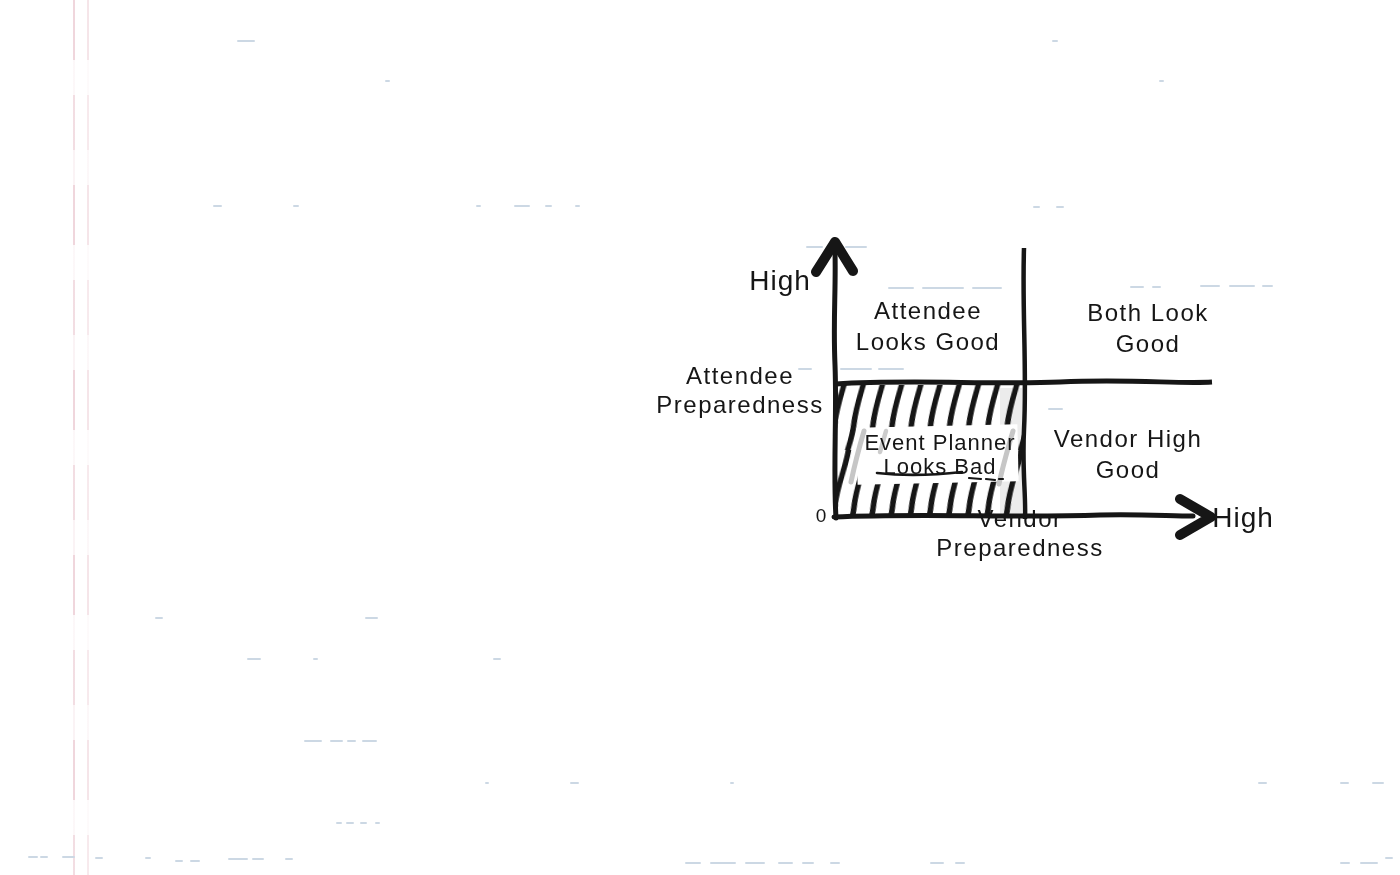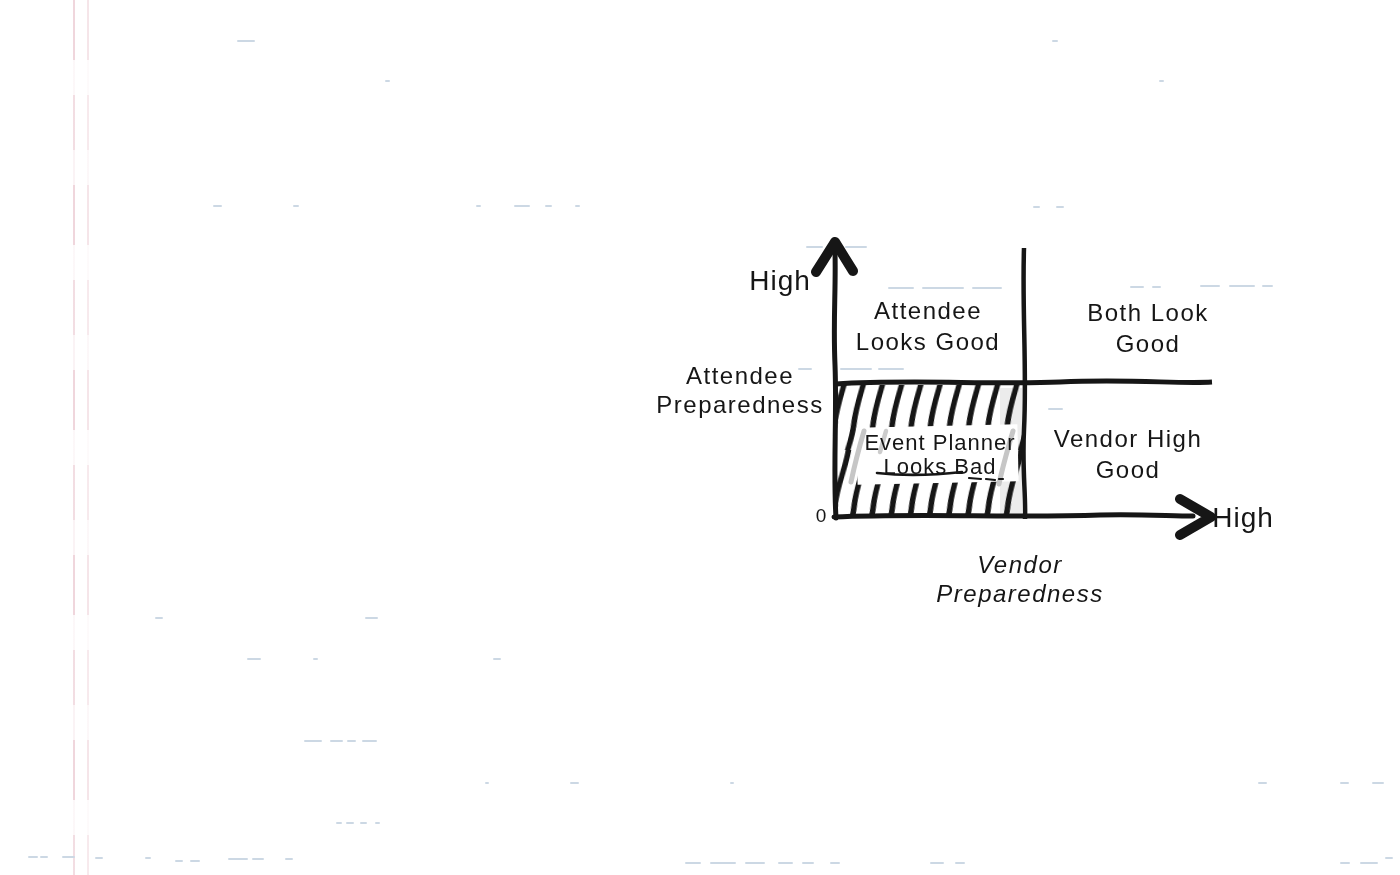--- a/index.html
+++ b/index.html
@@ -152,15 +152,15 @@
   <div class="hand quad-bl" style="left:840px; top:431px; width:200px;">Event Planner
 Looks Bad</div>
 
   <div class="hand" style="left:1028px; top:423px; width:200px;">Vendor High
 Good</div>
 
   <div class="hand origin-label" style="left:812px; top:506px; width:18px;">0</div>
 
   <div class="hand axis-extreme" style="left:1198px; top:503px; width:90px;">High</div>
 
-  <div class="hand" style="left:920px; top:550px; width:200px; line-height:29px;font-style:italic;">Vendor
+  <div class="hand" style="left:920px; top:504px; width:200px; line-height:29px;">Vendor
 Preparedness</div>
 </div>
 
 </body></html>

